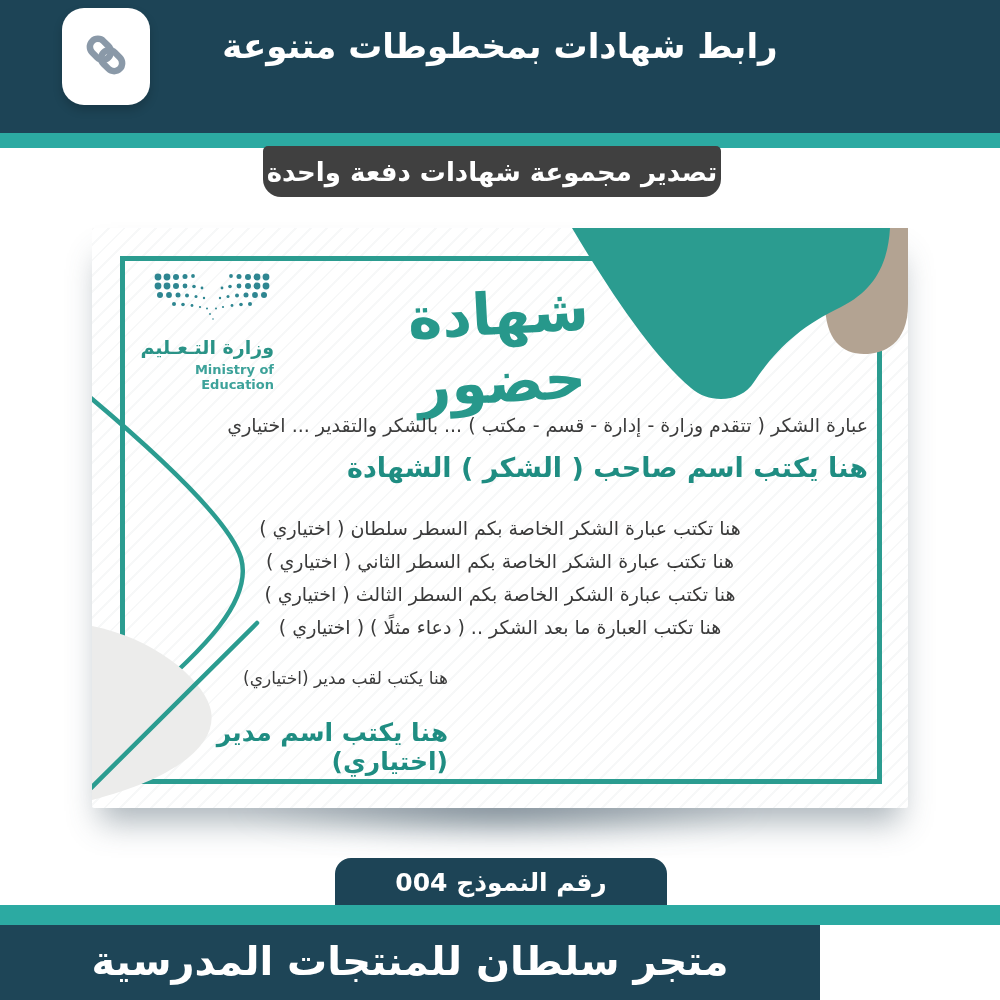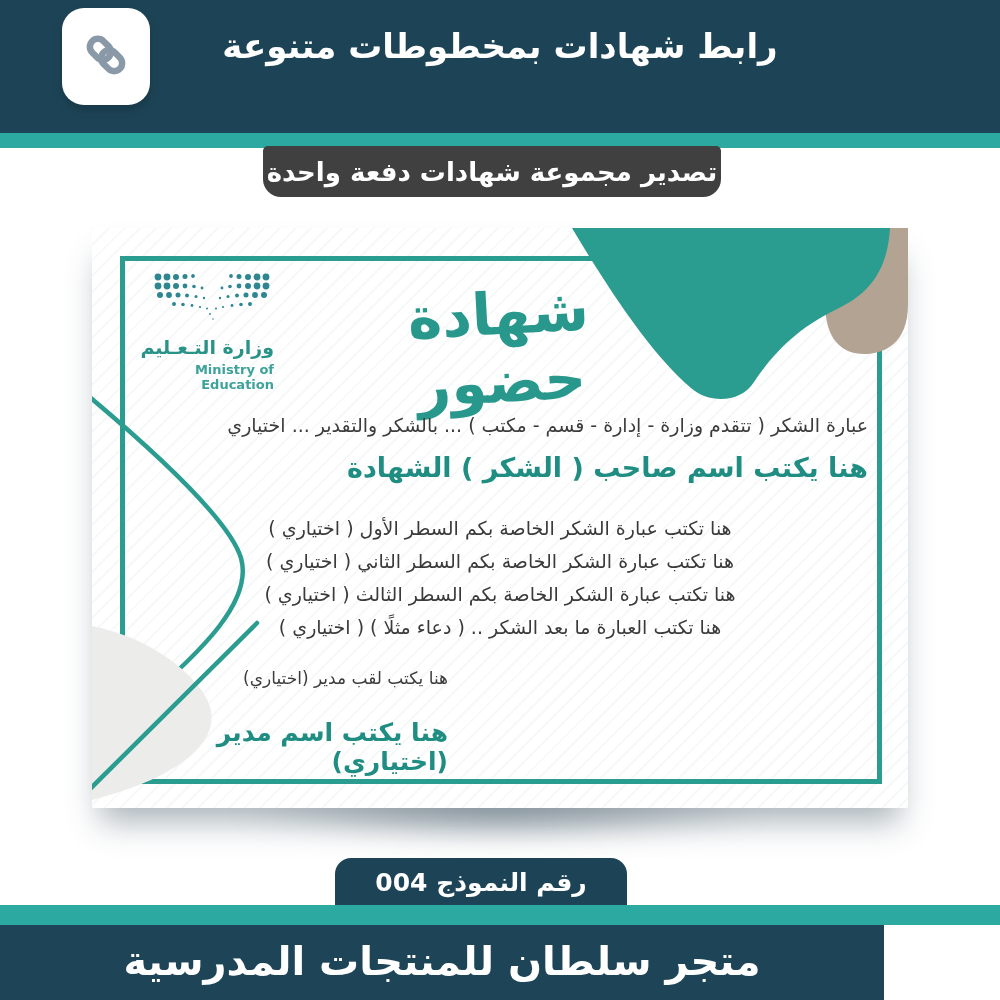--- a/index.html
+++ b/index.html
@@ -49,26 +49,26 @@
   .cert-body { position:absolute; left:40px; right:40px; top:284px; z-index:3; text-align:center;
     color:#3a3a3a; font-size:19px; font-weight:500; line-height:33px; direction:rtl; }
 
   .sig-col { position:absolute; z-index:3; width:320px; text-align:right; direction:rtl; }
   .sig-col .sig-title { color:#3c3c3c; font-size:17px; font-weight:500; }
   .sig-col .sig-name  { margin-top:30px; color:#1f8d82; font-size:25px; font-weight:bold; }
   .sig-right { right:60px; top:440px; }
   .sig-left  { left:36px;  top:440px; }
 
   
-  .model-pill { position:absolute; left:335px; top:858px; width:292px; height:49px;
+  .model-pill { position:absolute; left:335px; top:858px; width:332px; height:49px;
     background:#1d4456; border-radius:16px 16px 0 0; display:flex; align-items:center; justify-content:center;
     z-index:2; }
   .model-pill span { color:#ffffff; font-size:25px; font-weight:bold; direction:rtl; }
   .footer-strip { position:absolute; left:0; top:905px; width:1000px; height:20px; background:#2caaa2; z-index:3; }
-  .footer-band { position:absolute; left:0; top:925px; width:884px; height:75px; background:#1e4557; z-index:3;
+  .footer-band { position:absolute; left:0; top:925px; width:820px; height:75px; background:#1e4557; z-index:3;
     display:flex; align-items:center; justify-content:center; }
   .footer-band span { color:#ffffff; font-size:40px; font-weight:bold; direction:rtl; padding-bottom:4px; }
 </style>
 </head>
 <body>
 
 <div class="canvas">
 
   <div class="header-band">
     <div class="link-badge">
@@ -158,21 +158,21 @@
       </svg>
       <span class="ar">وزارة التـعـليم</span>
       <span class="en">Ministry of Education</span>
     </div>
 
     <div class="cert-title">شهادة حضور</div>
 
     <div class="cert-intro">عبارة الشكر ( تتقدم وزارة - إدارة - قسم - مكتب )  ... بالشكر والتقدير  ... اختياري</div>
     <div class="cert-name">هنا يكتب اسم  صاحب ( الشكر ) الشهادة</div>
     <div class="cert-body">
-      <div>هنا تكتب عبارة الشكر الخاصة بكم السطر الأول ( اختياري )</div>
+      <div>هنا تكتب عبارة الشكر الخاصة بكم السطر سلطان ( اختياري )</div>
       <div>هنا تكتب عبارة الشكر الخاصة بكم السطر الثاني ( اختياري )</div>
       <div>هنا تكتب عبارة الشكر الخاصة بكم السطر الثالث ( اختياري )</div>
       <div>هنا تكتب العبارة ما بعد الشكر .. ( دعاء مثلًا ) ( اختياري )</div>
     </div>
 
     <div class="sig-col sig-left">
       <div class="sig-title">هنا يكتب لقب مدير (اختياري)</div>
       <div class="sig-name">هنا يكتب اسم مدير (اختياري)</div>
     </div>
   </div>

